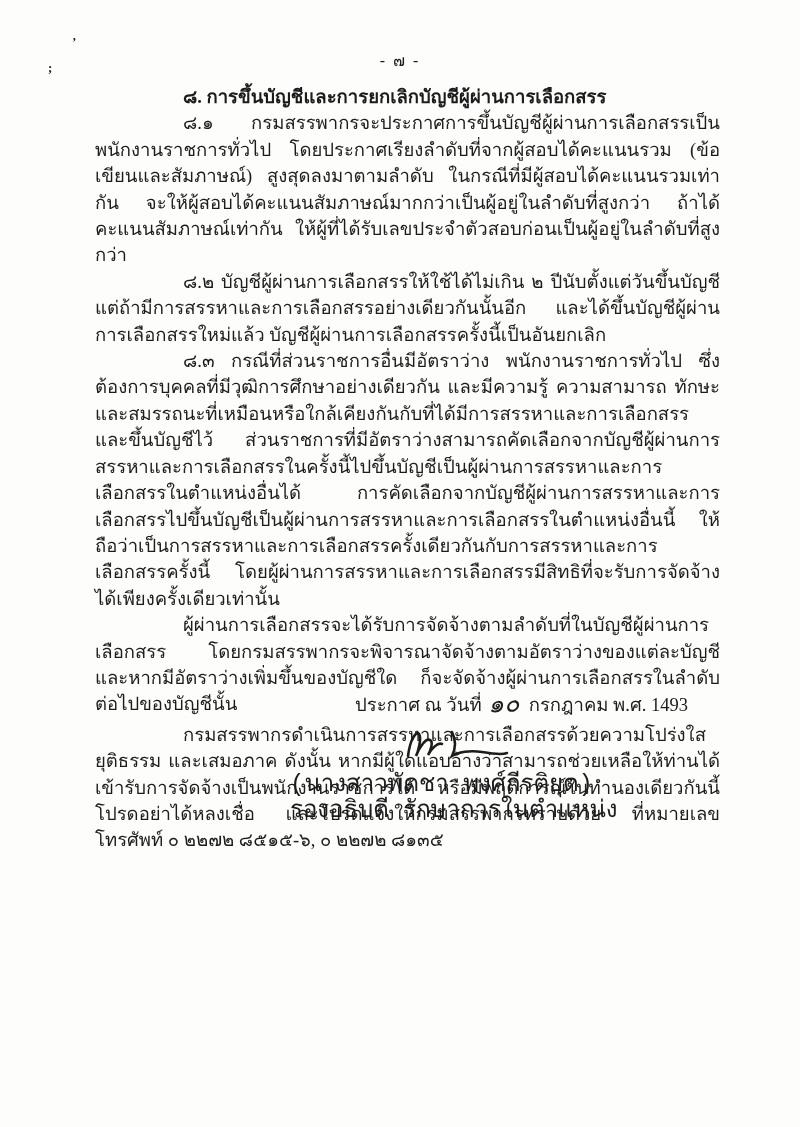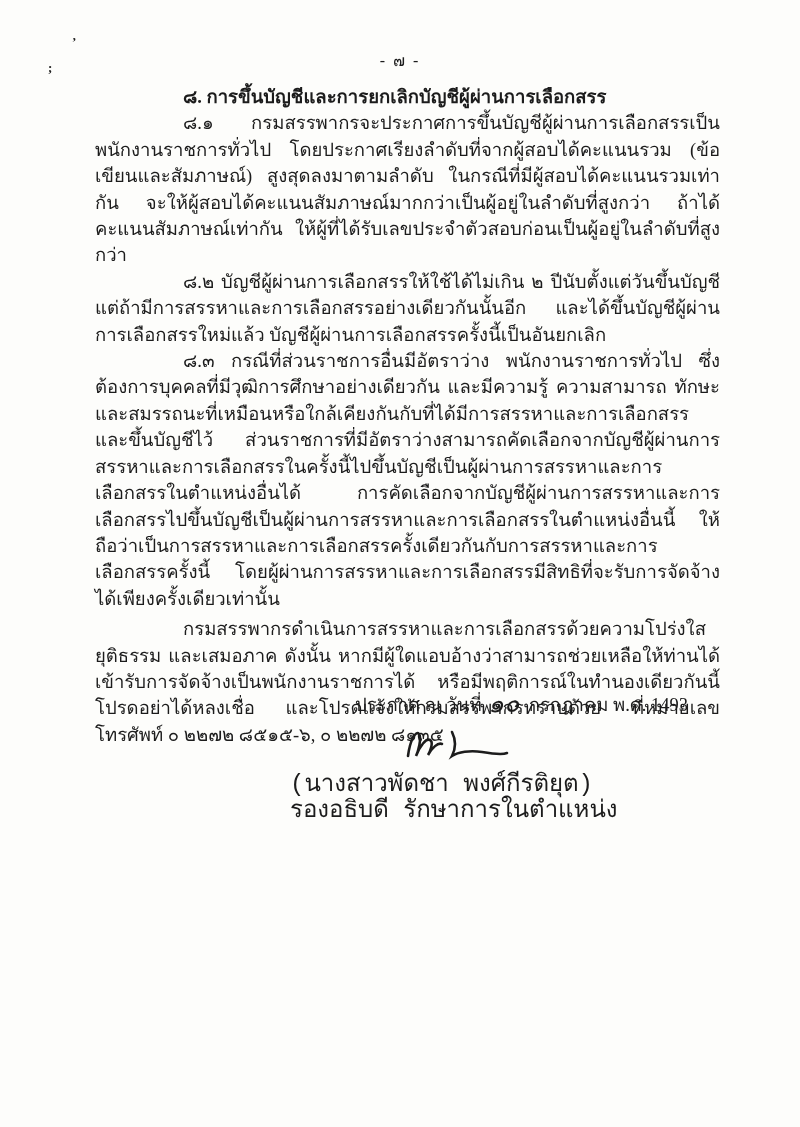--- a/index.html
+++ b/index.html
@@ -91,20 +91,21 @@
 
   <div class="page-number">- ๗ -</div>
 
   <div class="content">
 
     <div class="section-heading">๘. การขึ้นบัญชีและการยกเลิกบัญชีผู้ผ่านการเลือกสรร</div>
     <p class="para">๘.๑ กรมสรรพากรจะประกาศการขึ้นบัญชีผู้ผ่านการเลือกสรรเป็นพนักงานราชการทั่วไป โดยประกาศเรียงลำดับที่จากผู้สอบได้คะแนนรวม (ข้อเขียนและสัมภาษณ์) สูงสุดลงมาตามลำดับ ในกรณีที่มีผู้สอบได้คะแนนรวมเท่ากัน จะให้ผู้สอบได้คะแนนสัมภาษณ์มากกว่าเป็นผู้อยู่ในลำดับที่สูงกว่า ถ้าได้คะแนนสัมภาษณ์เท่ากัน ให้ผู้ที่ได้รับเลขประจำตัวสอบก่อนเป็นผู้อยู่ในลำดับที่สูงกว่า</p>
     <p class="para">๘.๒ บัญชีผู้ผ่านการเลือกสรรให้ใช้ได้ไม่เกิน ๒ ปีนับตั้งแต่วันขึ้นบัญชี แต่ถ้ามีการสรรหาและการเลือกสรรอย่างเดียวกันนั้นอีก และได้ขึ้นบัญชีผู้ผ่านการเลือกสรรใหม่แล้ว บัญชีผู้ผ่านการเลือกสรรครั้งนี้เป็นอันยกเลิก</p>
     <p class="para">๘.๓ กรณีที่ส่วนราชการอื่นมีอัตราว่าง พนักงานราชการทั่วไป ซึ่งต้องการบุคคลที่มีวุฒิการศึกษาอย่างเดียวกัน และมีความรู้ ความสามารถ ทักษะและสมรรถนะที่เหมือนหรือใกล้เคียงกันกับที่ได้มีการสรรหาและการเลือกสรรและขึ้นบัญชีไว้ ส่วนราชการที่มีอัตราว่างสามารถคัดเลือกจากบัญชีผู้ผ่านการสรรหาและการเลือกสรรในครั้งนี้ไปขึ้นบัญชีเป็นผู้ผ่านการสรรหาและการเลือกสรรในตำแหน่งอื่นได้ การคัดเลือกจากบัญชีผู้ผ่านการสรรหาและการเลือกสรรไปขึ้นบัญชีเป็นผู้ผ่านการสรรหาและการเลือกสรรในตำแหน่งอื่นนี้ ให้ถือว่าเป็นการสรรหาและการเลือกสรรครั้งเดียวกันกับการสรรหาและการเลือกสรรครั้งนี้ โดยผู้ผ่านการสรรหาและการเลือกสรรมีสิทธิที่จะรับการจัดจ้างได้เพียงครั้งเดียวเท่านั้น</p>
 
+    <p class="para">ผู้ผ่านการเลือกสรรจะได้รับการจัดจ้างตามลำดับที่ในบัญชีผู้ผ่านการเลือกสรร โดยกรมสรรพากรจะพิจารณาจัดจ้างตามอัตราว่างของแต่ละบัญชี และหากมีอัตราว่างเพิ่มขึ้นของบัญชีใด ก็จะจัดจ้างผู้ผ่านการเลือกสรรในลำดับต่อไปของบัญชีนั้น</p>
 
     <p class="closing-para">กรมสรรพากรดำเนินการสรรหาและการเลือกสรรด้วยความโปร่งใส ยุติธรรม และเสมอภาค ดังนั้น หากมีผู้ใดแอบอ้างว่าสามารถช่วยเหลือให้ท่านได้เข้ารับการจัดจ้างเป็นพนักงานราชการได้ หรือมีพฤติการณ์ในทำนองเดียวกันนี้ โปรดอย่าได้หลงเชื่อ และโปรดแจ้งให้กรมสรรพากรทราบด้วย ที่หมายเลขโทรศัพท์ ๐ ๒๒๗๒ ๘๕๑๕-๖, ๐ ๒๒๗๒ ๘๑๓๕</p>
   </div>
 
   <div class="date-line">
     <span>ประกาศ ณ วันที่</span><span class="handwritten-day">๑๐</span><span>กรกฎาคม พ.ศ. 1493</span>
   </div>
 
   <div class="signature-block">
     <svg class="signature-graphic" width="110" height="44" viewBox="0 0 110 44">

